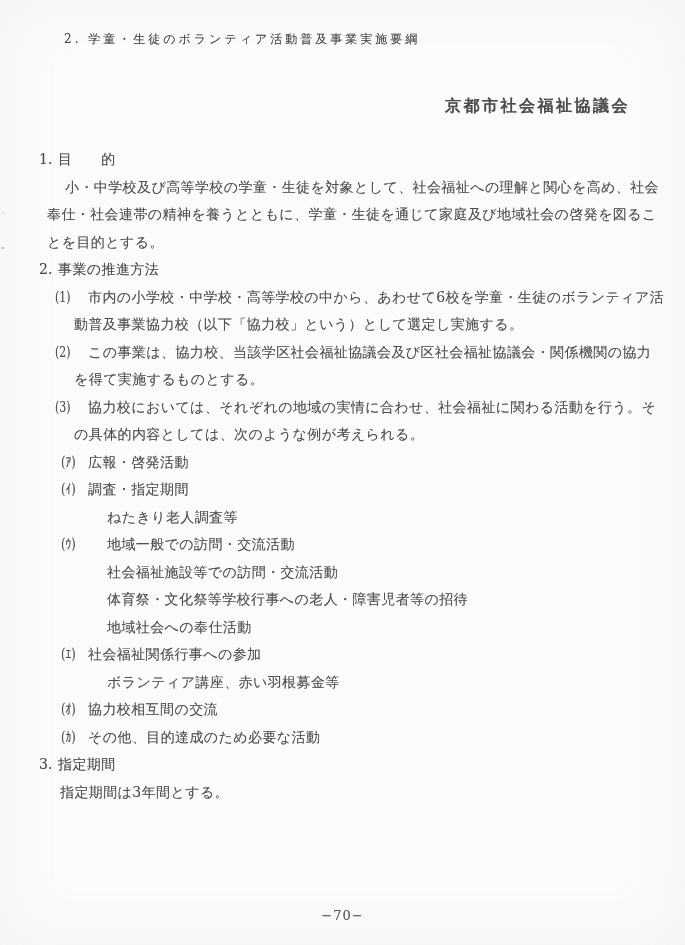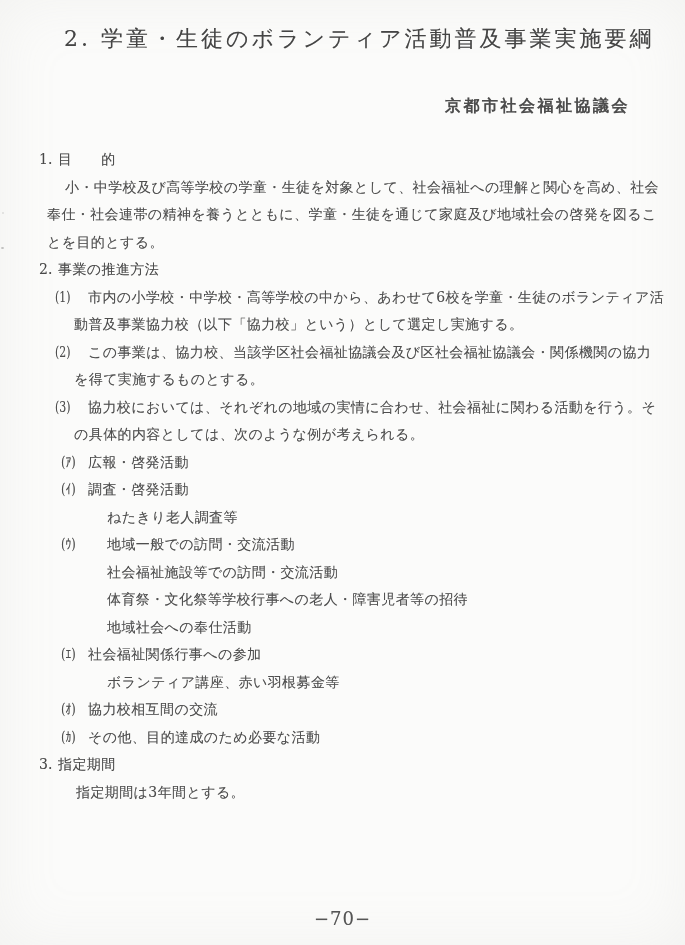--- a/index.html
+++ b/index.html
@@ -9,21 +9,21 @@
     margin:0 auto;
     background:#fbfbfa;
     overflow:hidden;
     font-family:"DejaVu Serif", serif;
     color:#4e4e4e;
     text-shadow:0 0 0.5px rgba(80,80,80,0.35);
     box-shadow:inset 0 0 60px rgba(180,178,172,0.12);
   }
   .title{
     margin:25px 0 0 64px;
-    font-size:22px;
+    font-size:12px;
     line-height:28px;
     letter-spacing:3px;
     color:#454545;
     white-space:nowrap;
   }
   .org{
     margin:42px 55px 10px 0;
     text-align:right;
     font-family:"DejaVu Sans", sans-serif;
     font-weight:600;
@@ -35,41 +35,41 @@
   }
   .content{
     margin-top:29px;
     font-size:14px;
     line-height:27.5px;
     letter-spacing:0.4px;
   }
   .sec-head{ padding-left:39px; color:#494949; }
   .sec-num{ display:inline-block; width:19px; letter-spacing:0; }
   .para1{ margin-left:47px; width:612px; text-indent:18px;font-family:Liberation Serif, serif; }
-  .para3{ margin-left:76px; }
+  .para3{ margin-left:60px; }
   .item{ position:relative; margin-left:74px; width:591px; text-indent:14px; }
   .m1{
     position:absolute; left:-19px; top:0;
     display:inline-block;
     transform:scaleX(0.78); transform-origin:0 50%;
     letter-spacing:0; text-indent:0;
   }
   .sub{ position:relative; margin-left:88px; }
   .m2{
     position:absolute; left:-27px; top:0;
     display:inline-block;
     transform:scaleX(0.82); transform-origin:0 50%;
     letter-spacing:0;
   }
   .ex{ margin-left:107px; }
   .page-number{
     position:absolute;
     left:0; right:0; top:908px;
     text-align:center;
-    font-size:18px;
+    font-size:13px;
     letter-spacing:1px;
     color:#555;
   }
   
   .speck{ position:absolute; background:rgba(90,90,90,0.35); border-radius:50%; }
   .sp1{ left:1px; top:247px; width:3px; height:2px; }
   .sp2{ left:2px; top:212px; width:2px; height:2px; opacity:.5; }
 </style>
 </head>
 <body>
@@ -90,21 +90,21 @@
     <div class="sec-head"><span class="sec-num">2.</span><span>事業の推進方法</span></div>
 
     <div class="item"><span class="m1">(1)</span><span>市内の小学校・中学校・高等学校の中から、あわせて6校を学童・生徒のボランティア活動普及事業協力校（以下「協力校」という）として選定し実施する。</span></div>
 
     <div class="item"><span class="m1">(2)</span><span>この事業は、協力校、当該学区社会福祉協議会及び区社会福祉協議会・関係機関の協力を得て実施するものとする。</span></div>
 
     <div class="item"><span class="m1">(3)</span><span>協力校においては、それぞれの地域の実情に合わせ、社会福祉に関わる活動を行う。その具体的内容としては、次のような例が考えられる。</span></div>
 
     <div class="sub"><span class="m2">(ｱ)</span><span>広報・啓発活動</span></div>
 
-    <div class="sub"><span class="m2">(ｲ)</span><span>調査・啓発活動</span></div>
+    <div class="sub"><span class="m2">(ｲ)</span><span>調査・指定期間</span></div>
     <div class="ex">ねたきり老人調査等</div>
 
     <div class="sub"><span class="m2">(ｳ)</span></div>
     <div class="ex">地域一般での訪問・交流活動</div>
     <div class="ex">社会福祉施設等での訪問・交流活動</div>
     <div class="ex">体育祭・文化祭等学校行事への老人・障害児者等の招待</div>
     <div class="ex">地域社会への奉仕活動</div>
 
     <div class="sub"><span class="m2">(ｴ)</span><span>社会福祉関係行事への参加</span></div>
     <div class="ex">ボランティア講座、赤い羽根募金等</div>

